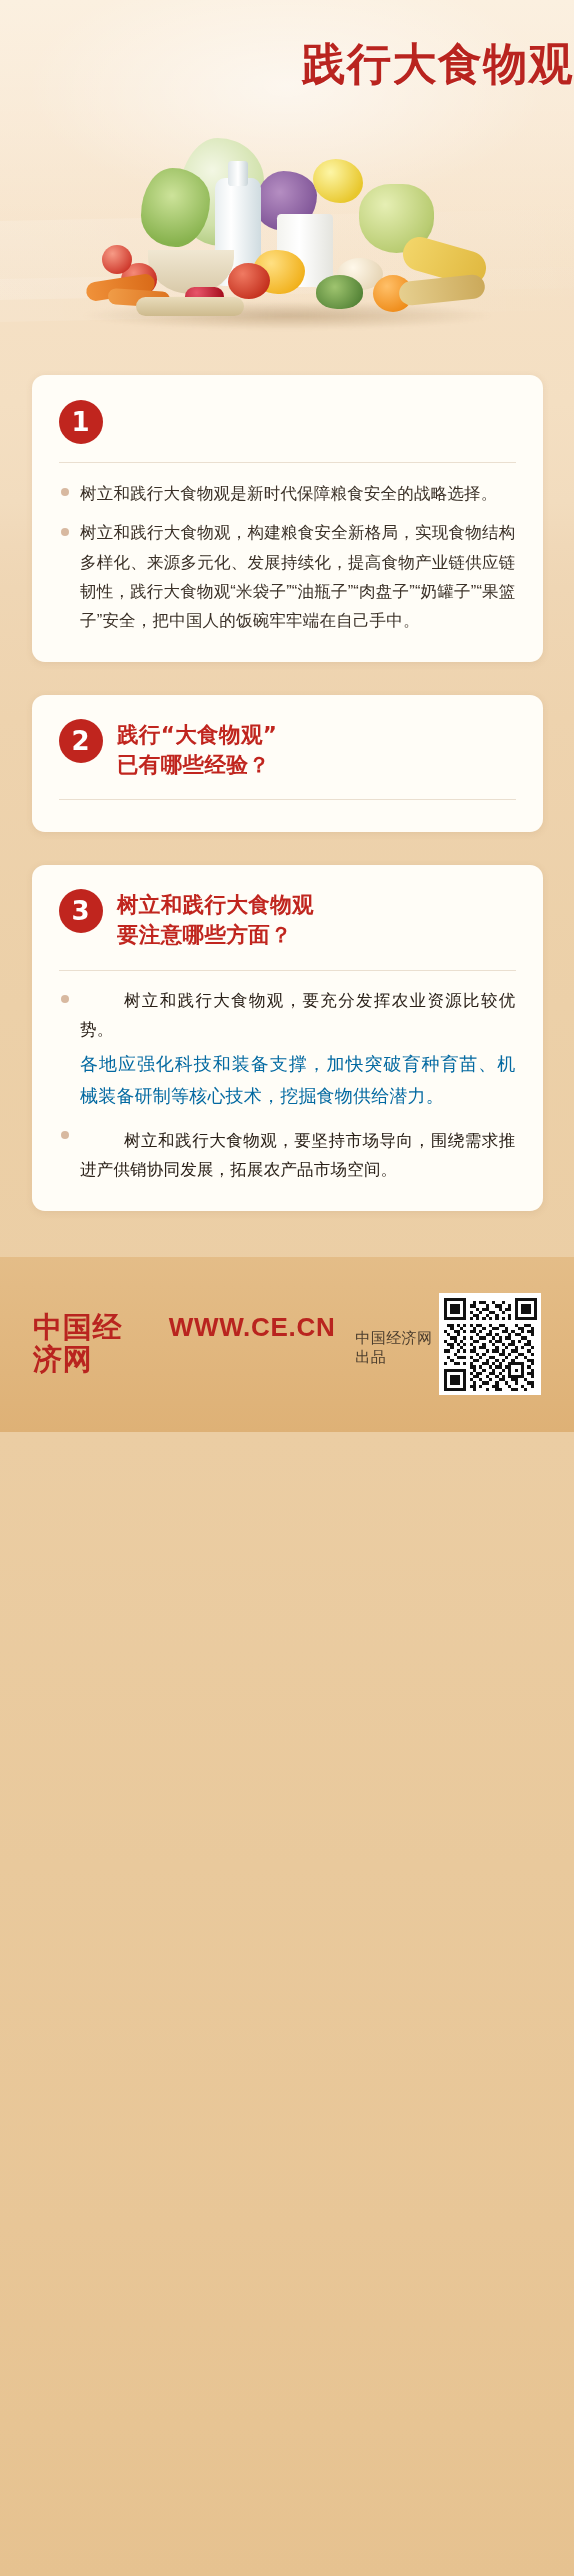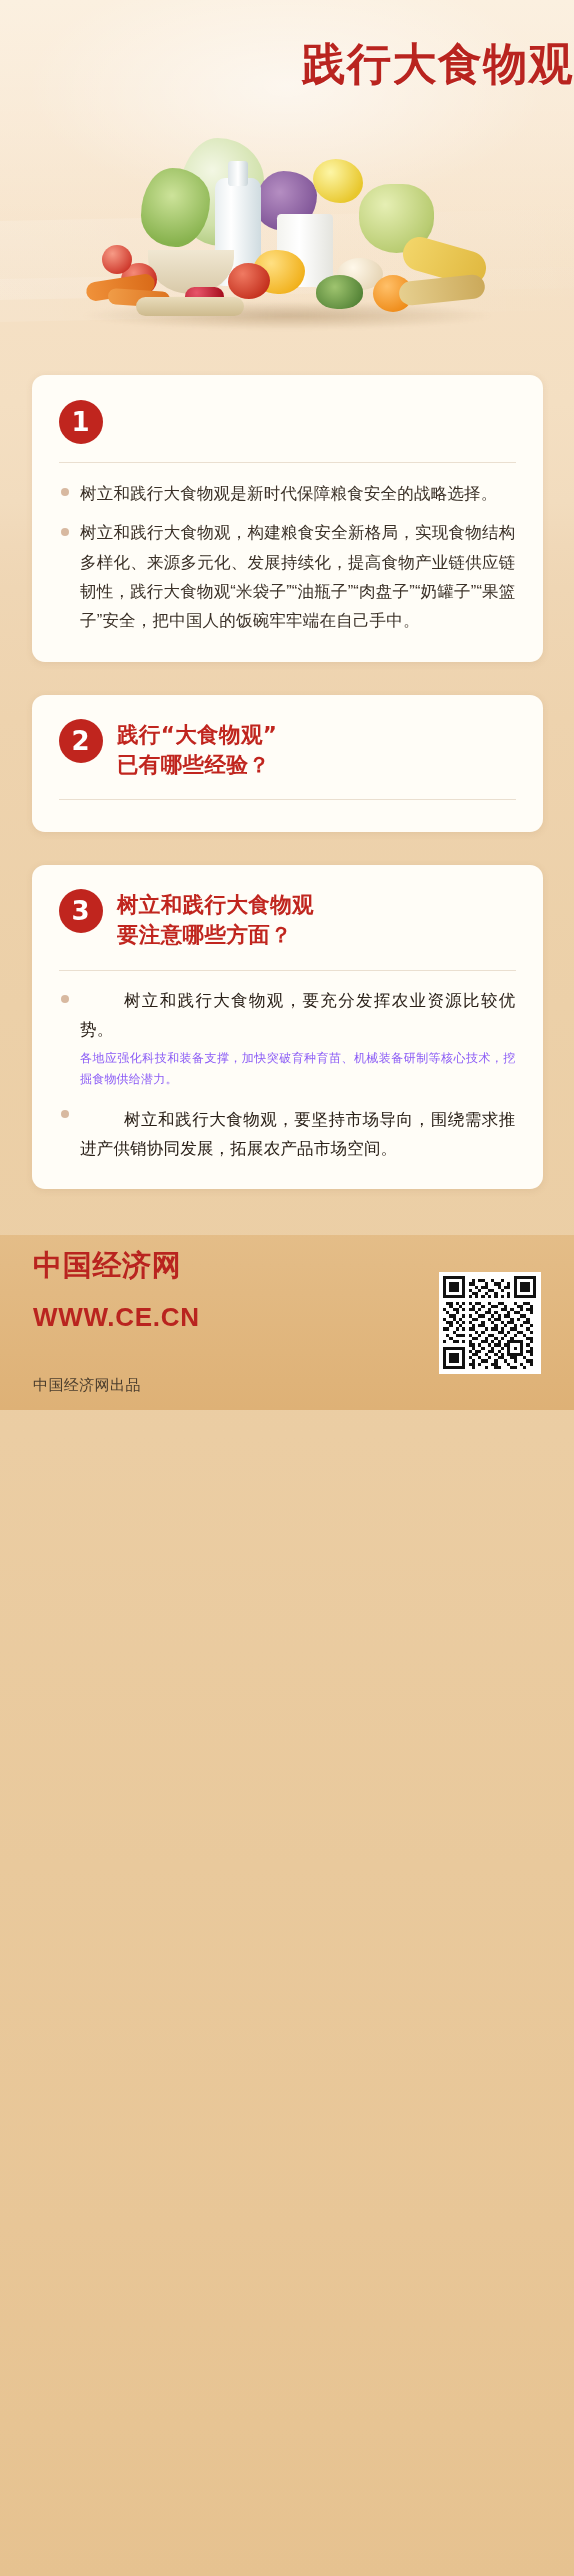--- a/index.html
+++ b/index.html
@@ -156,57 +156,57 @@
     background: #d8b9a0;
   }
   .bullet.tight { padding-top: 14.4px; }
   .bullet strong {
     font-weight: normal;
     color: #2a2018;
     margin-left: 44px;
   }
   .sub-para {
     margin: 2.9px 0 0 0;
-    color: #8b5cf6;
-    font-size: 12px;
+    color: #0369a1;
+    font-size: 18px;
     line-height: 1.78;
     text-align: justify;
     letter-spacing: 0.2px;
   }
 
   
   .footer {
     position: relative;
     margin-top: 46px;
     width: 574px;
     height: 175px;
     background: linear-gradient(180deg, #e4bd88 0%, #deb176 100%);
     padding: 24.4px 33px;
     display: flex;
     align-items: center;
     justify-content: space-between;
   }
-  .footer-left { display: flex; flex-direction: column; gap: 20px; }
+  .footer-left { display: flex; flex-direction: row; gap: 20px; }
   .logo-cn {
     font-family: "DejaVu Sans", "Liberation Sans", sans-serif;
     font-weight: bold;
     font-size: 29px;
     color: #b9241f;
     letter-spacing: 0.7px;
     line-height: 1.1;
   }
   .logo-url {
     font-family: "Liberation Sans", sans-serif;
     font-weight: bold;
     font-size: 26px;
     color: #b9241f;
     letter-spacing: 0.7px;
   }
   .logo-sub {
-    margin-top: 23px;
+    margin-top: 17px;
     font-size: 15px;
     color: #4a3c2c;
     letter-spacing: 0.4px;
   }
   .qr {
     width: 102px; height: 102px;
     background: #fff;
     padding: 4.3px;
   }
   .qr svg { display: block; }

